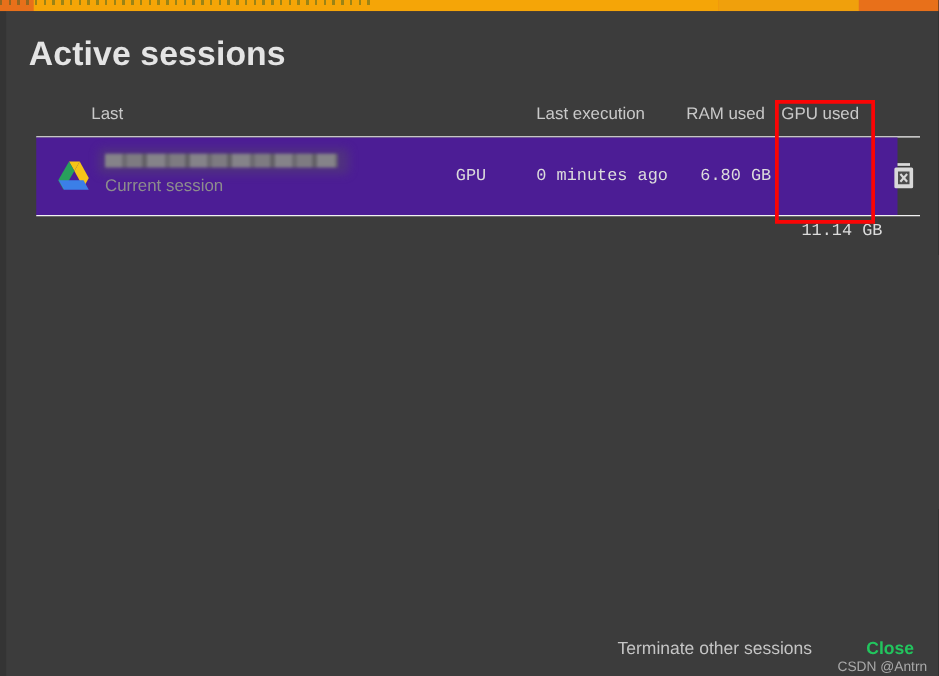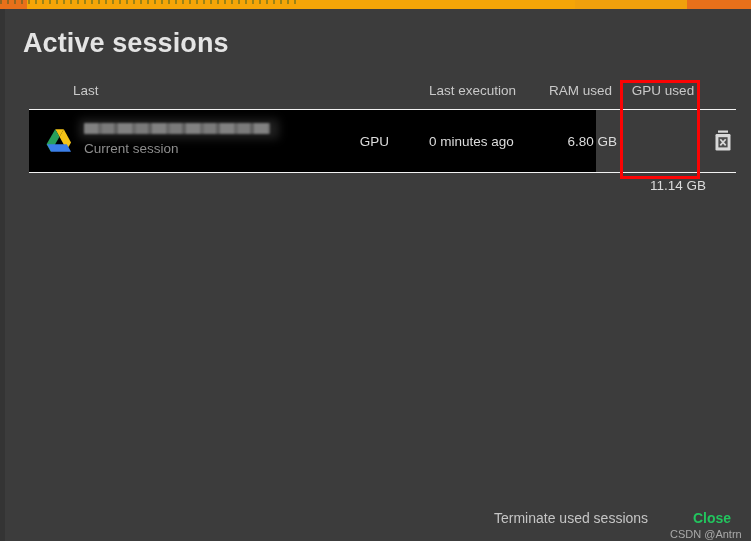--- a/index.html
+++ b/index.html
@@ -101,39 +101,39 @@
   .th {
     position: absolute;
     top: 8px;
     font-size: 13.5px;
     color: #c9c9c9;
     white-space: nowrap;
   }
   .th-title      { left: 49px; }
   .th-lastexec   { left: 400px; width: 92px; text-align: right; }
   .th-ram        { left: 512px; width: 76px; text-align: right; }
-  .th-gpu        { left: 601px; width: 76px; text-align: center; }
+  .th-gpu        { left: 601px; width: 76px; text-align: left; }
 
   .divider {
     position: absolute;
     left: 5px;
     width: 707px;
     height: 1px;
     background: #f2f2f2;
   }
   .divider-top { top: 34px; }
   .divider-bottom { top: 97px; }
 
   .row {
     position: absolute;
     left: 5px;
     top: 35px;
-    width: 567px;
+    width: 689px;
     height: 62px;
-    background: #000000;
+    background: #4c1d95;
   }
 
   .drive-icon {
     position: absolute;
     left: 17px;
     top: 18px;
     width: 27px;
     height: 25px;
   }
 
@@ -172,20 +172,21 @@
     color: #8d8d8d;
     white-space: nowrap;
   }
 
   .cell {
     position: absolute;
     top: 24px;
     font-size: 13.5px;
     color: #dcdcdc;
     white-space: nowrap;
+    font-family: Liberation Mono, monospace;
   }
   .cell-runtime  { left: 300px; width: 60px; text-align: right; }
   .cell-lastexec { left: 400px; width: 92px; }
   .cell-ram      { left: 512px; width: 76px; text-align: right; }
   .cell-gpu      { left: 601px; width: 76px; text-align: right; margin-top: 44px; }
 
   .delete-btn {
     position: absolute;
     left: 683px;
     top: 19px;
@@ -296,19 +297,19 @@
         </div>
 
       </div>
 
       <div class="divider divider-bottom"></div>
 
     </div>
 
     <div class="annot-box"></div>
 
-    <div class="footer-btn btn-terminate">Terminate used sessions</div>
+    <div class="footer-btn btn-terminate">Terminate other sessions</div>
     <div class="footer-btn btn-close">Close</div>
 
     <div class="watermark">CSDN @Antrn</div>
 
   </div>
 </div>
 
 </body></html>

